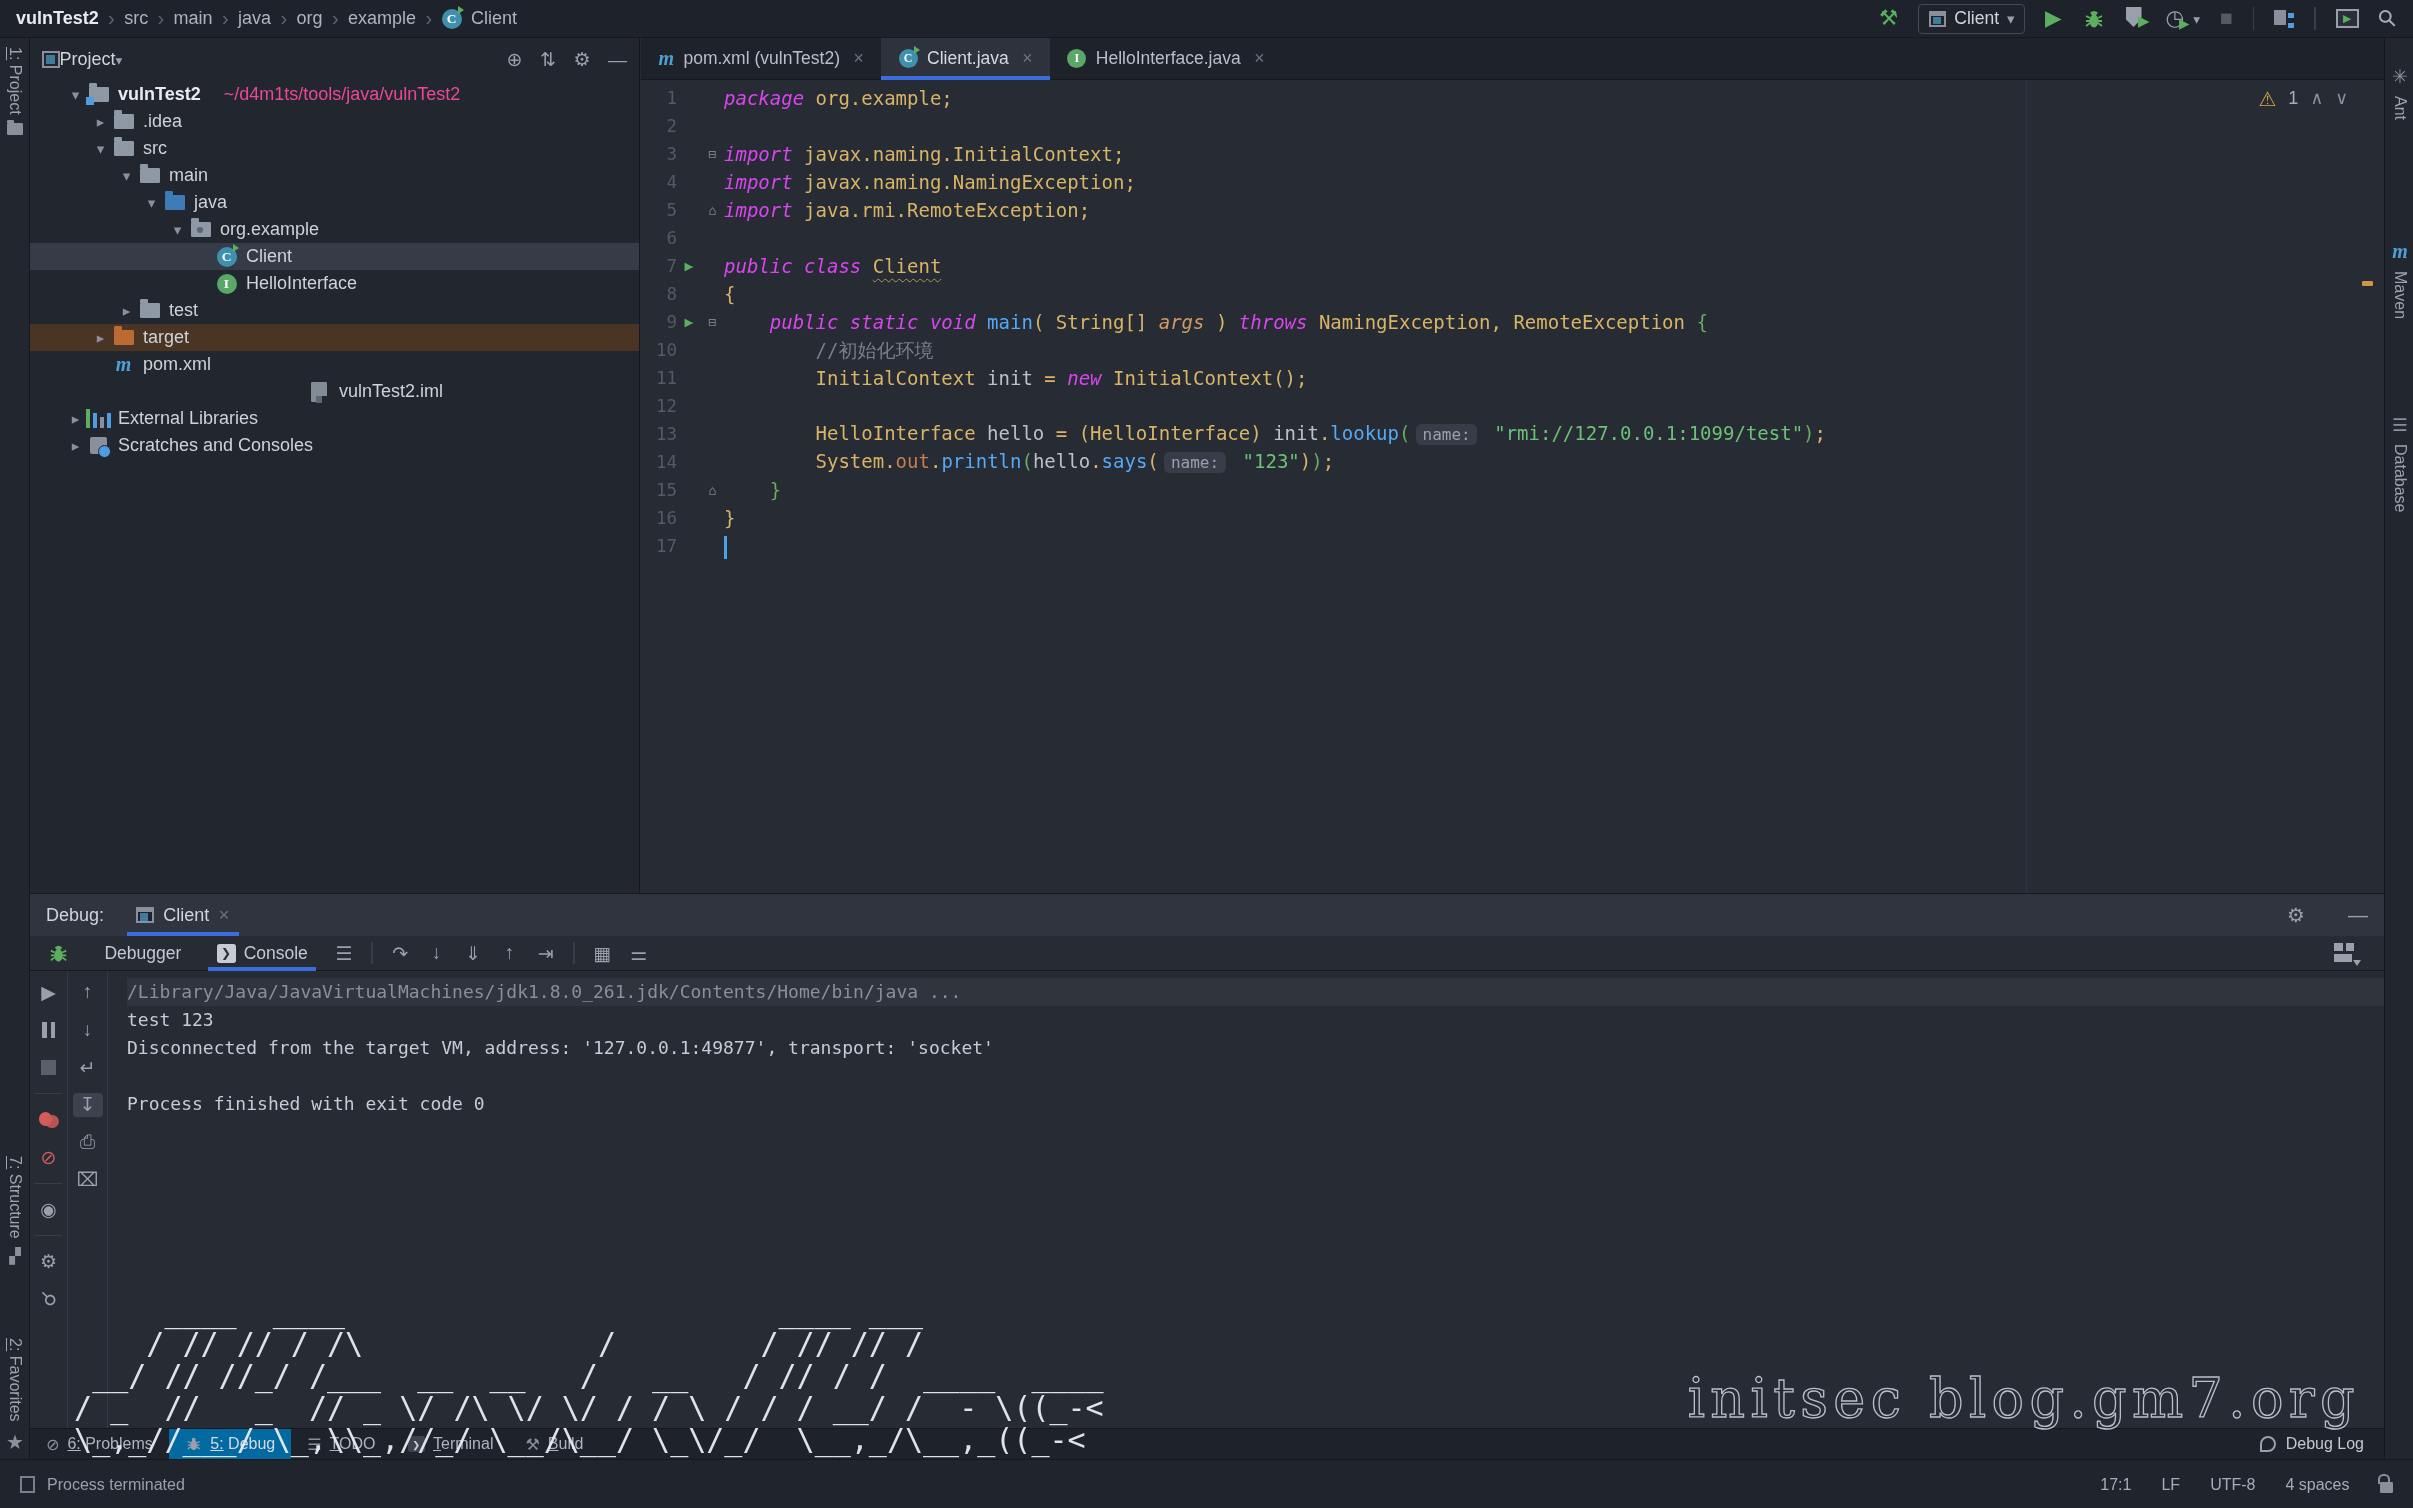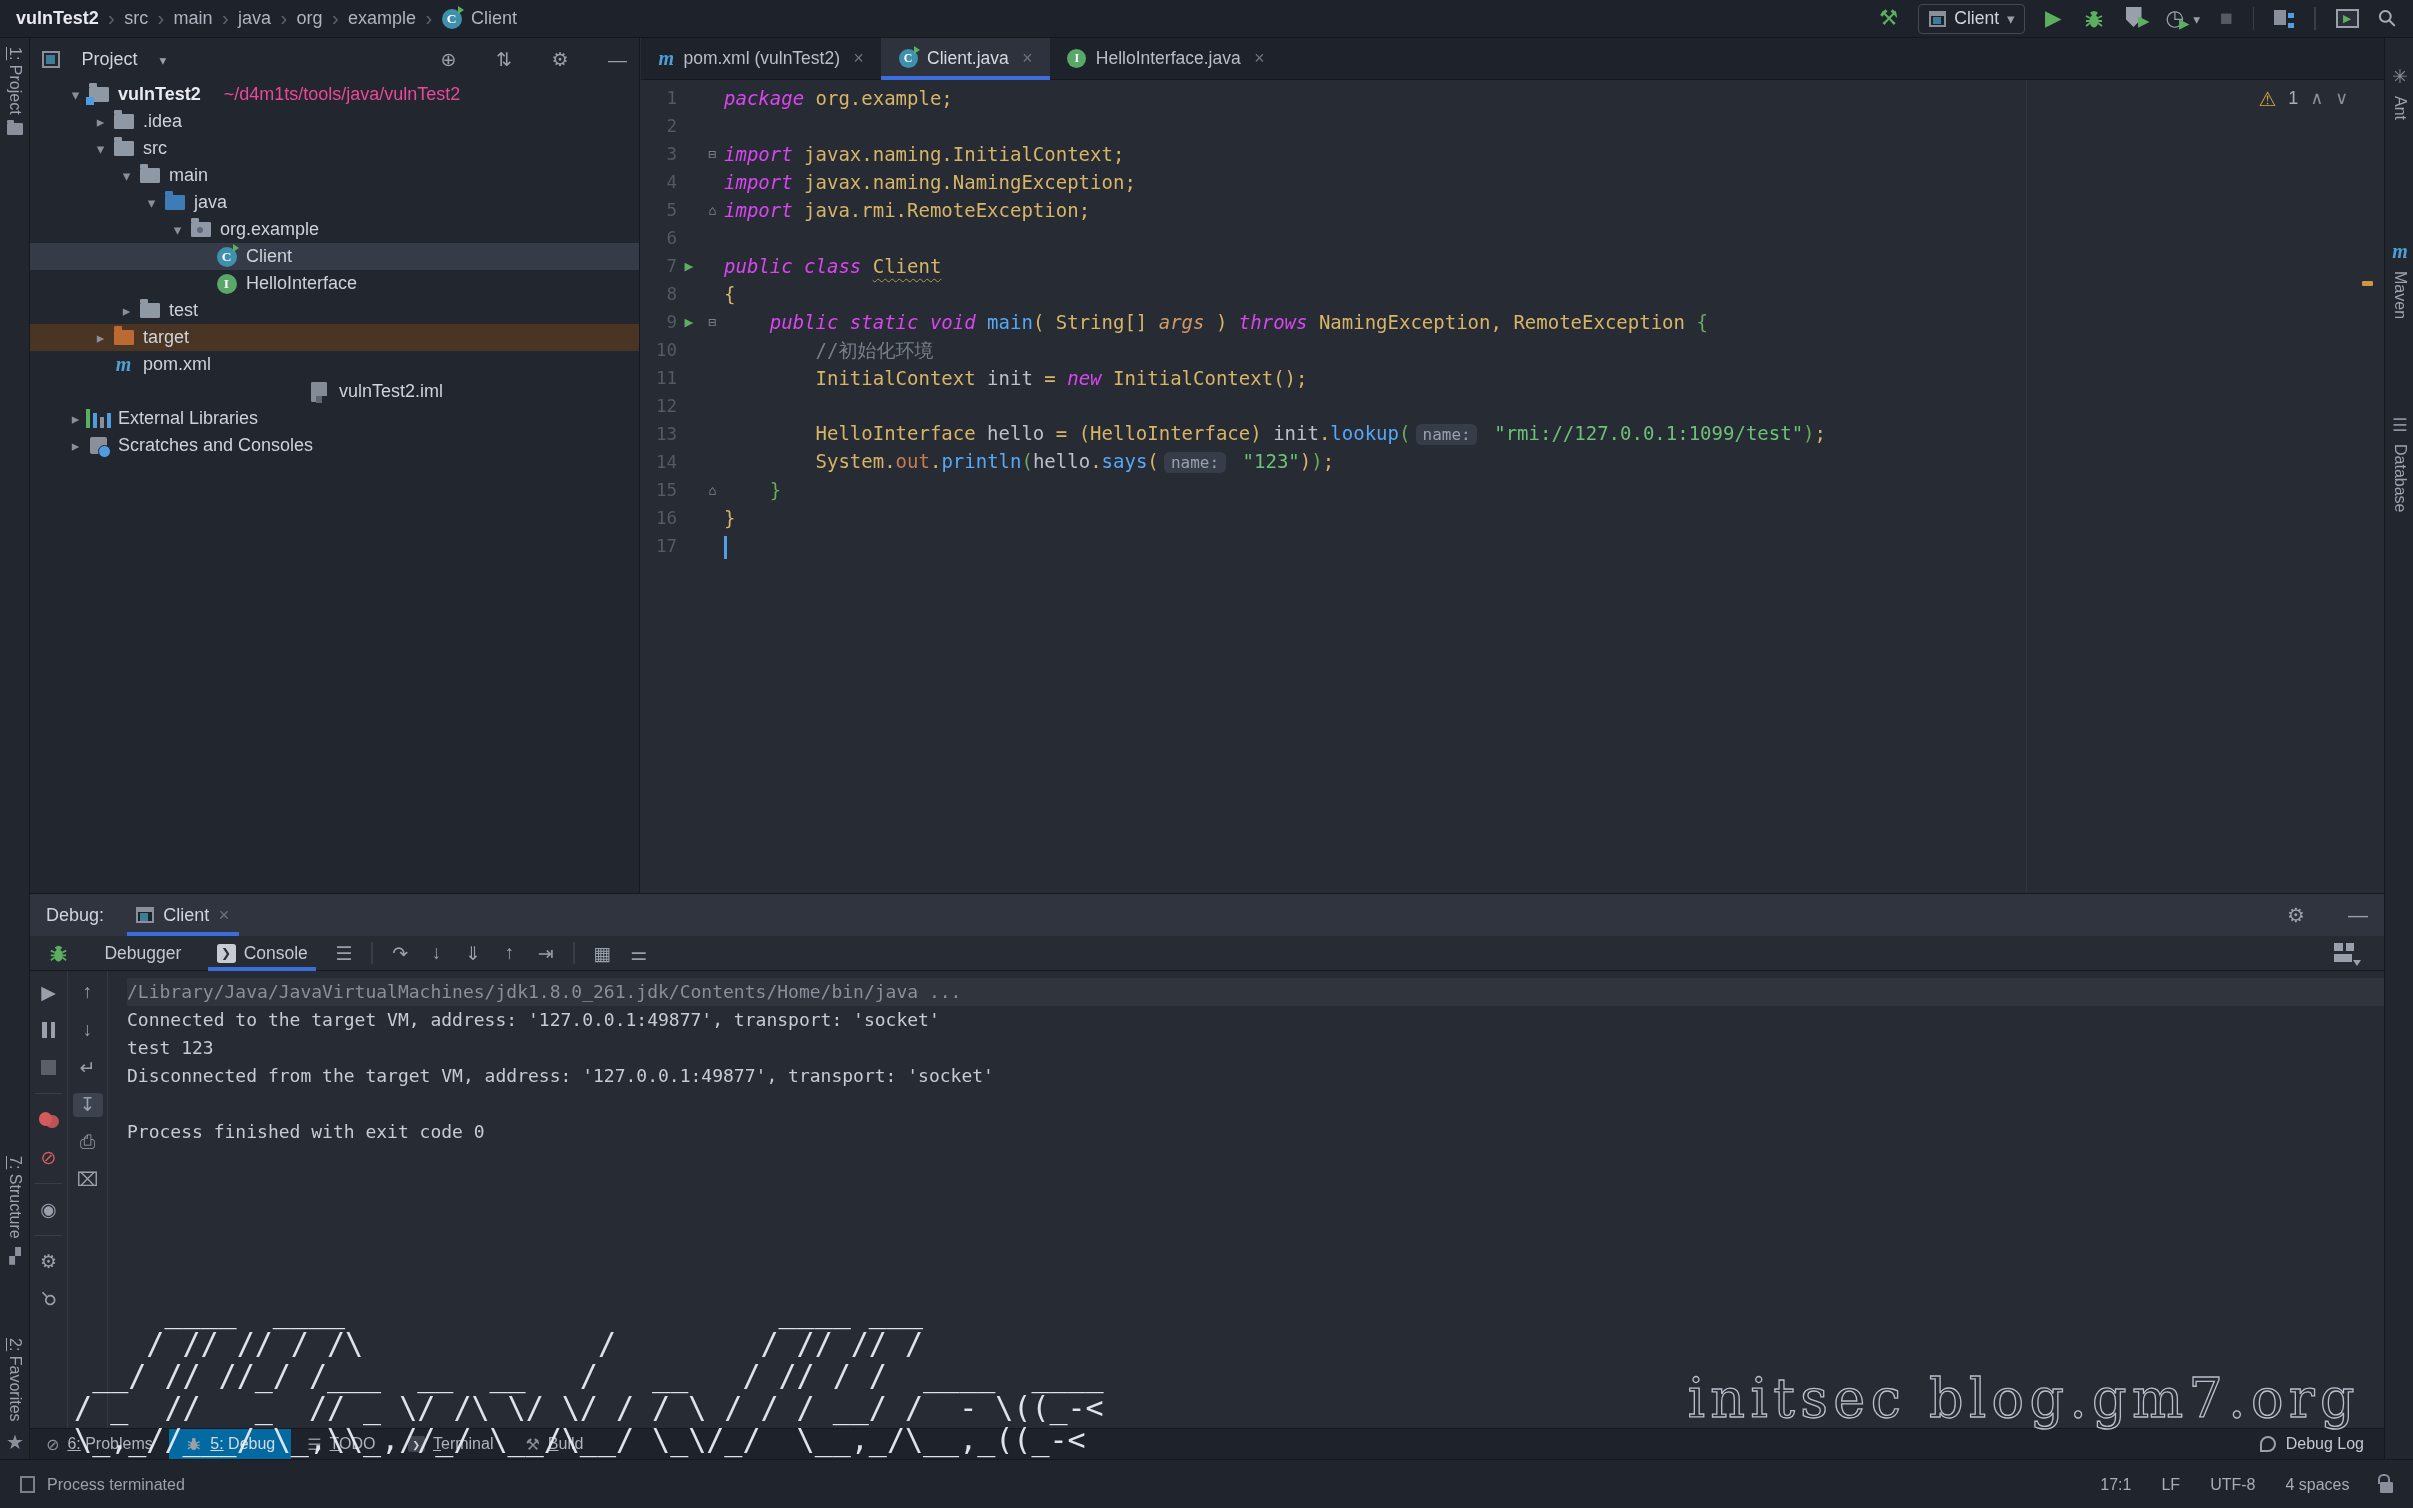--- a/index.html
+++ b/index.html
@@ -30,21 +30,21 @@
   .stripe { position:absolute; top:38px; width:30px; height:1421px; background:#22262e; z-index:4; }
   #left-stripe { left:0; border-right:0.7px solid #16181d; }
   #right-stripe { left:2384px; width:30px; border-left:0.7px solid #16181d; }
   .stripe-label { writing-mode:vertical-rl; font-size:16px; color:#9da3ae; display:flex; flex-direction:column; align-items:center; gap:6.7px;}
   .stripe-label .txt::first-letter { text-decoration:underline; }
   .stripe-item { position:absolute; left:0; width:30px; display:flex; flex-direction:column; align-items:center; gap:8px;}
   .mini-folder { width:16px; height:12px; background:#8a909b; border-radius:1.3px; position:relative;}
   .mini-folder::before{ content:""; position:absolute; left:0; top:-3.4px; width:6.7px; height:3.4px; background:#8a909b; border-radius:1.3px 1.3px 0 0;}
   
   #project-panel { position:absolute; left:30px; top:38px; width:610px; height:855px; background:#22262f; border-right:1.3px solid #16181d; z-index:3;}
-  #project-header { height:43px; display:flex; align-items:center; padding:0 12px; background:#22262f; font-size:18px; color:#d0d4dc; gap:22px;}
+  #project-header { height:43px; display:flex; align-items:center; padding:0 12px; background:#22262f; font-size:18px; color:#d0d4dc; gap:0;}
   #project-header .spacer{ flex:1; }
   #project-header .hicon { color:#9aa0ab; font-size:19px; margin-left:17.5px;}
   .proj-icon { width:17.5px; height:17.5px; border:2px solid #8a909b; background:#22262f; position:relative;}
   .proj-icon::after{ content:""; position:absolute; left:2px; top:2px; width:9.4px; height:9.4px; background:#3f7c9b;}
   #tree { position:relative; font-size:18px; }
   .trow { height:27px; display:flex; align-items:center; color:#ced2da; white-space:nowrap;}
   .trow .chev { width:23px; text-align:center; color:#8a909b; font-size:15px; flex:none;}
   .trow .lbl2 { color:#ec4899; margin-left:23px; }
   .trow.selected { background:#353c48; }
   .trow.excluded { background:#4a3524; }
@@ -491,21 +491,21 @@
       <span class="ic" style="transform:rotate(135deg);">⚲</span>
     </div>
     <div id="dbg-colB" class="dbg-col">
       <span class="ic">↑</span>
       <span class="ic">↓</span>
       <span class="ic">↵</span>
       <span class="ic sel">↧</span>
       <span class="ic">⎙</span>
       <span class="ic">⌧</span>
     </div>
-    <div id="console-text"><div class="cmd">/Library/Java/JavaVirtualMachines/jdk1.8.0_261.jdk/Contents/Home/bin/java ...</div><div>Connected to the target VM, address: '127.0.0.1:49877', transport: 'socket'</div><div>test 123</div><div>Disconnected from the target VM, address: '127.0.0.1:49877', transport: 'socket'</div><div> </div><div>Process finished with exit code 0</div></div>
+    <div id="console-text"><div class="cmd">/Library/Java/JavaVirtualMachines/jdk1.8.0_261.jdk/Contents/Home/bin/java ...</div><div>test 123</div><div>Disconnected from the target VM, address: '127.0.0.1:49877', transport: 'socket'</div><div> </div><div>Process finished with exit code 0</div></div>
   </div>
 </div>
 
 <div id="bottom-bar">
     <div class="bbar-item">
       <span class="bicon">⊘</span>
       <span class="txt">6: Problems</span>
     </div>
     <div class="bbar-item active">
       <span class="bicon">

